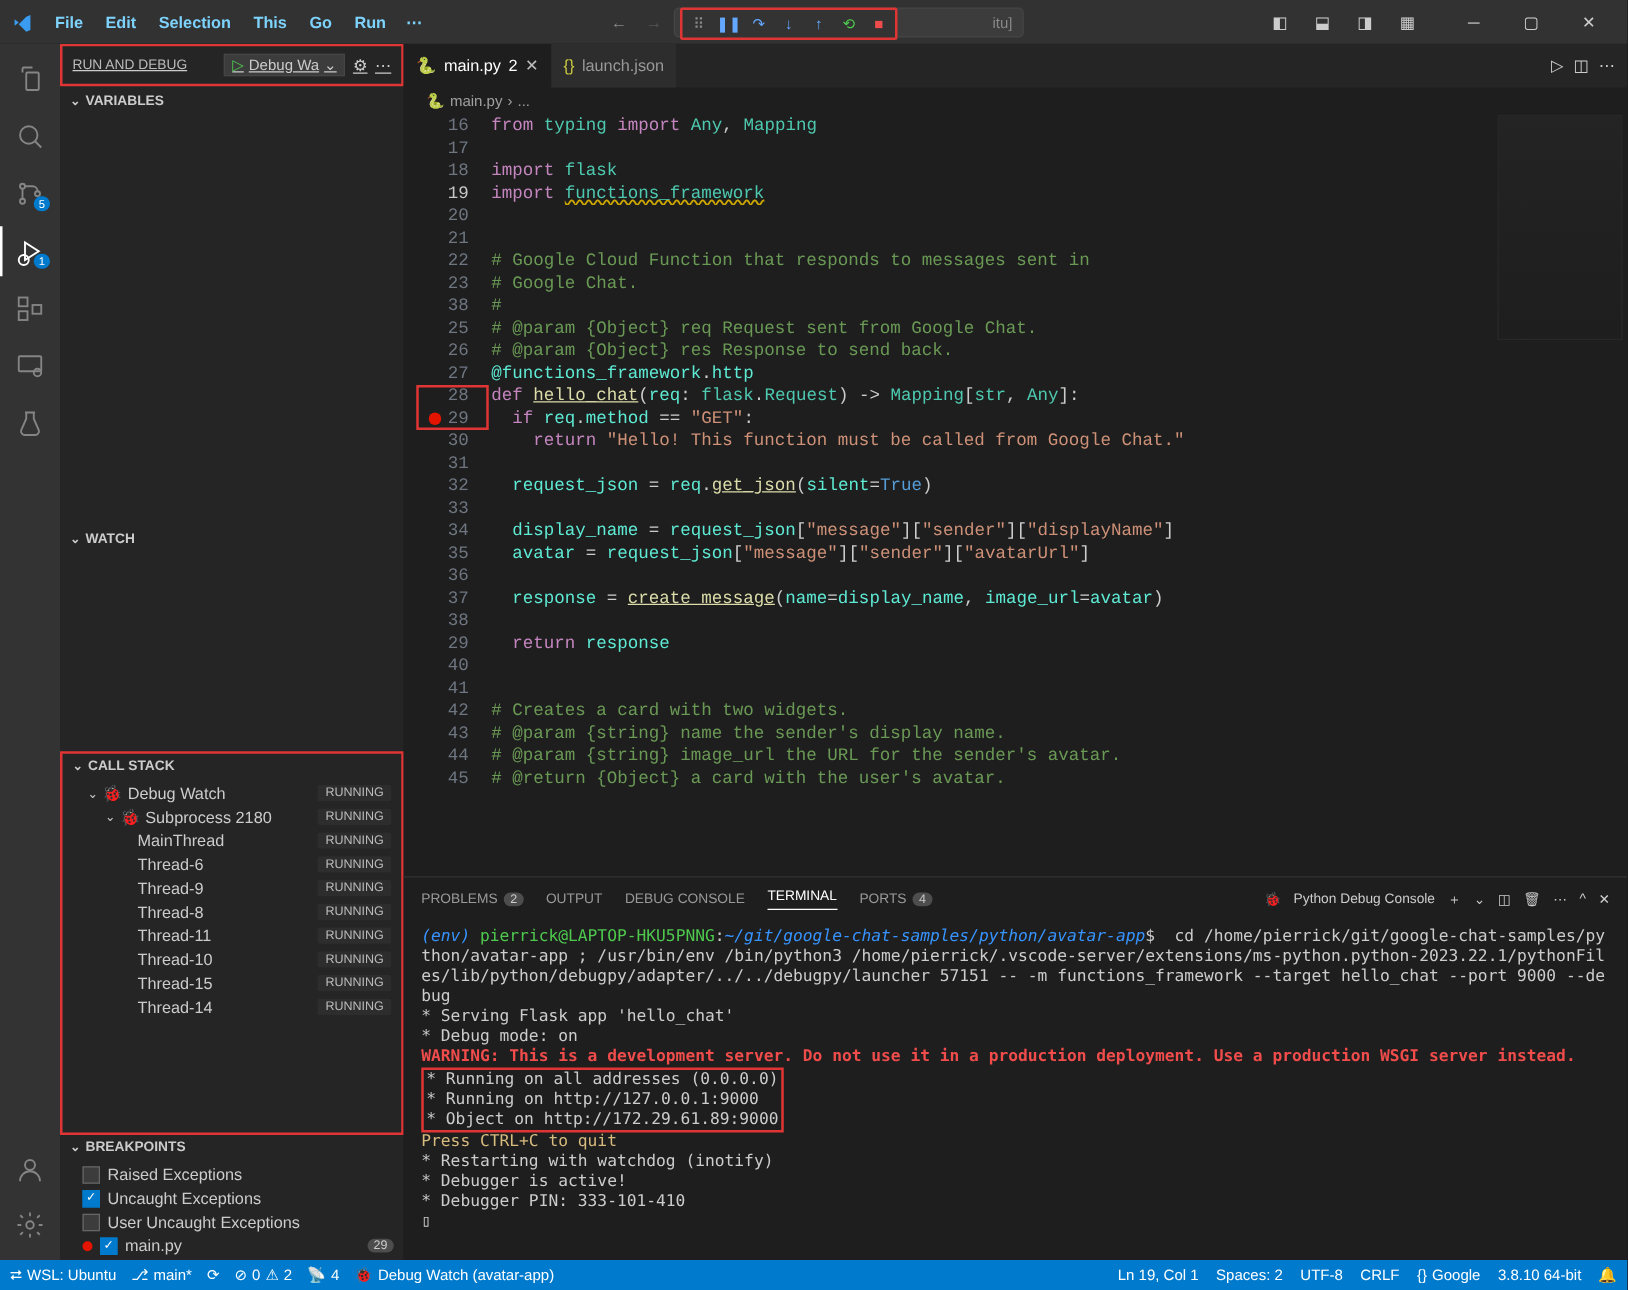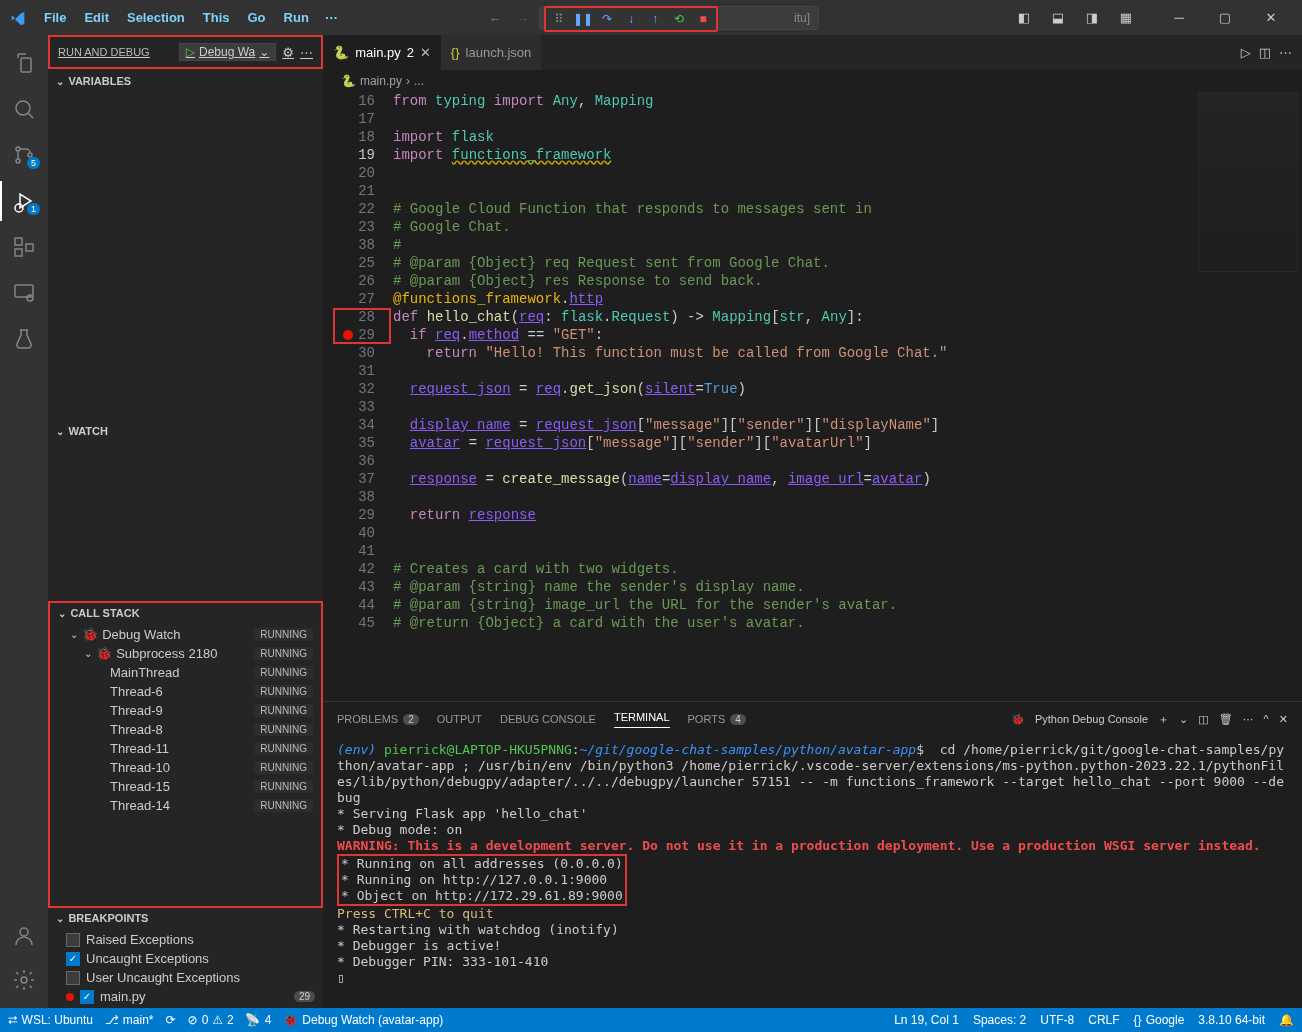--- a/index.html
+++ b/index.html
@@ -85,22 +85,22 @@
   .minimap{position:absolute;right:4px;top:0;width:100px;height:180px;background:linear-gradient(#2a2a2a,#1e1e1e);opacity:.5;border:1px solid #333;}
   .code { font-family:"Consolas","Courier New",monospace; font-size:14px; line-height:18px; padding-left:0;}
   .code-line{display:flex;}
   .gutter{width:70px;text-align:right;color:#6e7681;padding-right:18px;user-select:none;position:relative;}
   .gutter.current{color:#c7c7c7;}
   .bp-glyph{position:absolute;left:20px;top:4px;width:10px;height:10px;border-radius:50%;background:#e51400;}
   .line-box{border:2px solid #e03535;position:absolute;left:10px;width:58px;height:36px;}
   .code-text{white-space:pre;}
   
   .kw{color:#c586c0;} .mod{color:#4ec9b0;} .str{color:#ce9178;} .cmt{color:#6a9955;}
-  .fn{color:#dcdcaa;} .var{color:#8b5cf6;text-decoration:underline;} .op{color:#d4d4d4;}
-  .dec{color:#eab308;} .bool{color:#569cd6;} .type{color:#4ec9b0;}
+  .fn{color:#dcdcaa;text-decoration:underline;} .var{color:#5eead4;} .op{color:#d4d4d4;}
+  .dec{color:#5eead4;} .bool{color:#569cd6;} .type{color:#4ec9b0;}
 
   
   .panel { height:307px; border-top:1px solid #333; display:flex; flex-direction:column; background:#1e1e1e;}
   .panel-tabs{height:34px;display:flex;align-items:center;padding:0 14px;gap:18px;font-size:11px;}
   .ptab{color:#999;cursor:pointer;text-transform:uppercase;display:flex;align-items:center;gap:5px;}
   .ptab.active{color:#fff;border-bottom:1px solid #fff;padding-bottom:4px;}
   .pbadge{background:#4d4d4d;border-radius:8px;padding:0 5px;font-size:10px;color:#ccc;}
   .panel-right{margin-left:auto;display:flex;align-items:center;gap:10px;color:#ccc;}
   .term-body{flex:1;font-family:"Consolas",monospace;font-size:13px;line-height:16px;padding:6px 14px;overflow:hidden;color:#ccc;}
   .t-green{color:#4ec94e;} .t-blue{color:#3794ff;font-style:italic;} .t-yellow{color:#d7ba7d;} .t-red{color:#f14c4c;font-weight:bold;}

